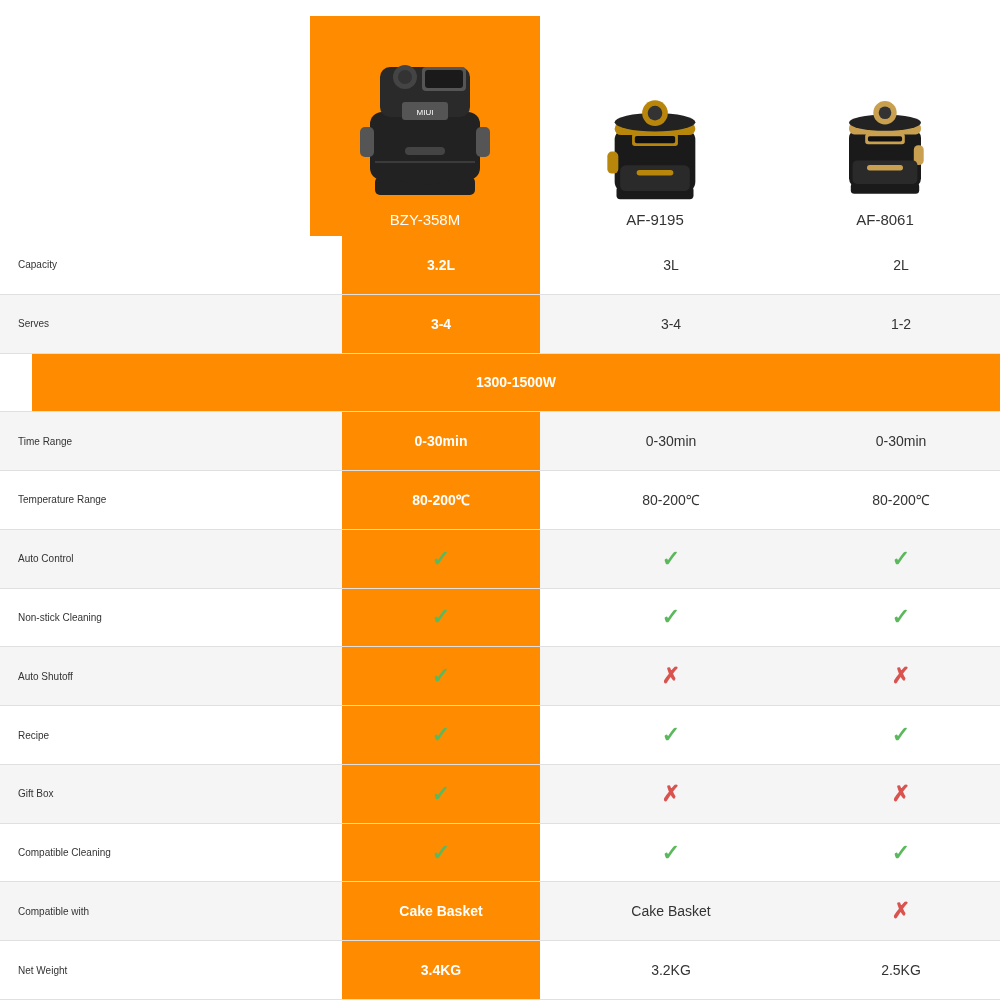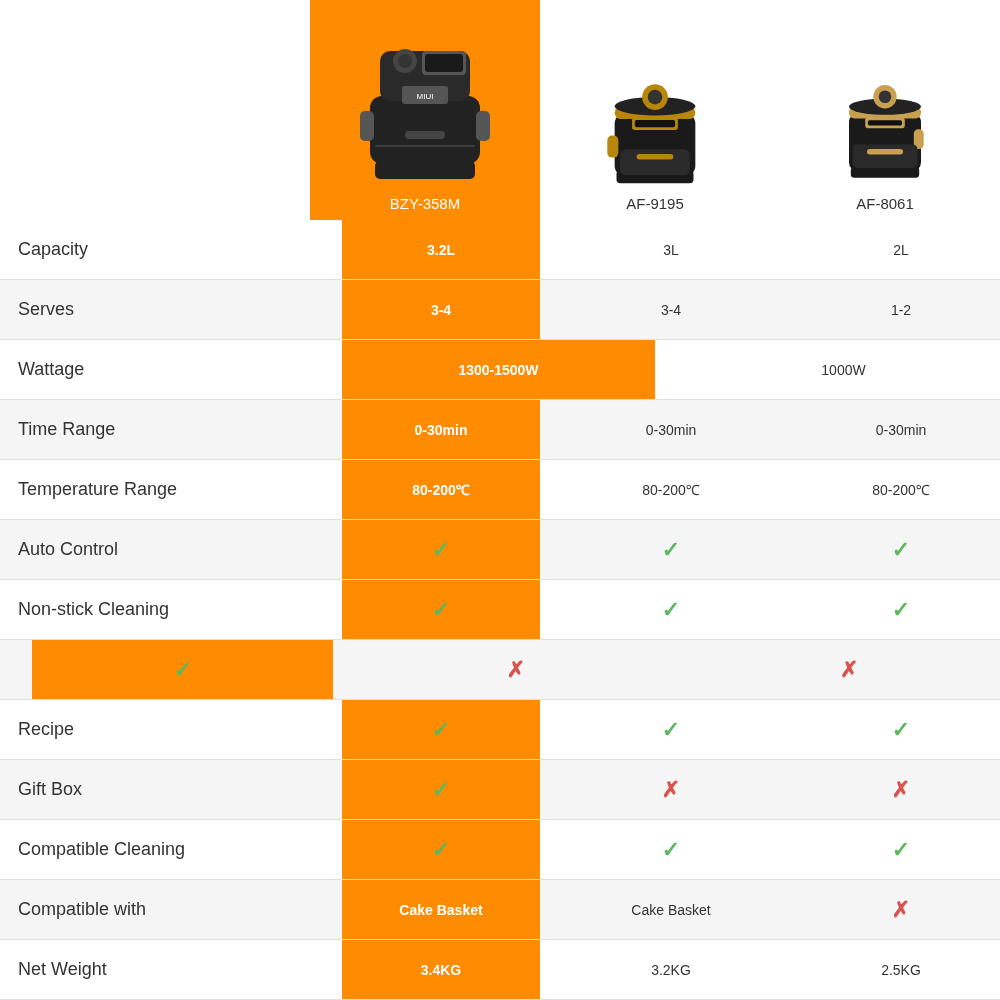--- a/index.html
+++ b/index.html
@@ -17,20 +17,21 @@
       display: flex;
       flex-direction: column;
       background: #fff;
     }
 
     
     .header {
       display: flex;
       height: 220px;
       background: #fff;
+      margin-top: 16px;
     }
 
     .header-label {
       width: 310px;
       flex-shrink: 0;
     }
 
     .product-col {
       flex: 1;
       display: flex;
@@ -88,21 +89,21 @@
     .row:nth-child(odd) {
       background: #fff;
     }
 
     .label-cell {
       width: 310px;
       flex-shrink: 0;
       display: flex;
       align-items: center;
       padding-left: 18px;
-      font-size: 18px;
+      font-size: 10px;
       color: #333;
       font-weight: 500;
     }
 
     .value-cell {
       flex: 1;
       display: flex;
       align-items: center;
       justify-content: center;
       font-size: 14px;
@@ -247,23 +248,21 @@
         <div class="value-cell">3L</div>
         <div class="value-cell">2L</div>
       </div>
       <div class="row">
         <div class="label-cell">Serves</div>
         <div class="value-cell featured">3-4</div>
         <div class="value-cell">3-4</div>
         <div class="value-cell">1-2</div>
       </div>
       <div class="row">
-        <div class="label-cell">Wattage</div>
         <div class="value-cell featured">1300-1500W</div>
-        <div class="value-cell">1000W</div>
       </div>
       <div class="row">
         <div class="label-cell">Time  Range</div>
         <div class="value-cell featured">0-30min</div>
         <div class="value-cell">0-30min</div>
         <div class="value-cell">0-30min</div>
       </div>
       <div class="row">
         <div class="label-cell">Temperature Range</div>
         <div class="value-cell featured">80-200℃</div>
@@ -288,20 +287,21 @@
           <span class="check-green">✓</span>
         </div>
         <div class="value-cell">
           <span class="check-green">✓</span>
         </div>
         <div class="value-cell">
           <span class="check-green">✓</span>
         </div>
       </div>
       <div class="row">
+        <div class="label-cell">Auto Shutoff</div>
         <div class="value-cell featured">
           <span class="check-green">✓</span>
         </div>
         <div class="value-cell">
           <span class="cross-red">✗</span>
         </div>
         <div class="value-cell">
           <span class="cross-red">✗</span>
         </div>
       </div>

